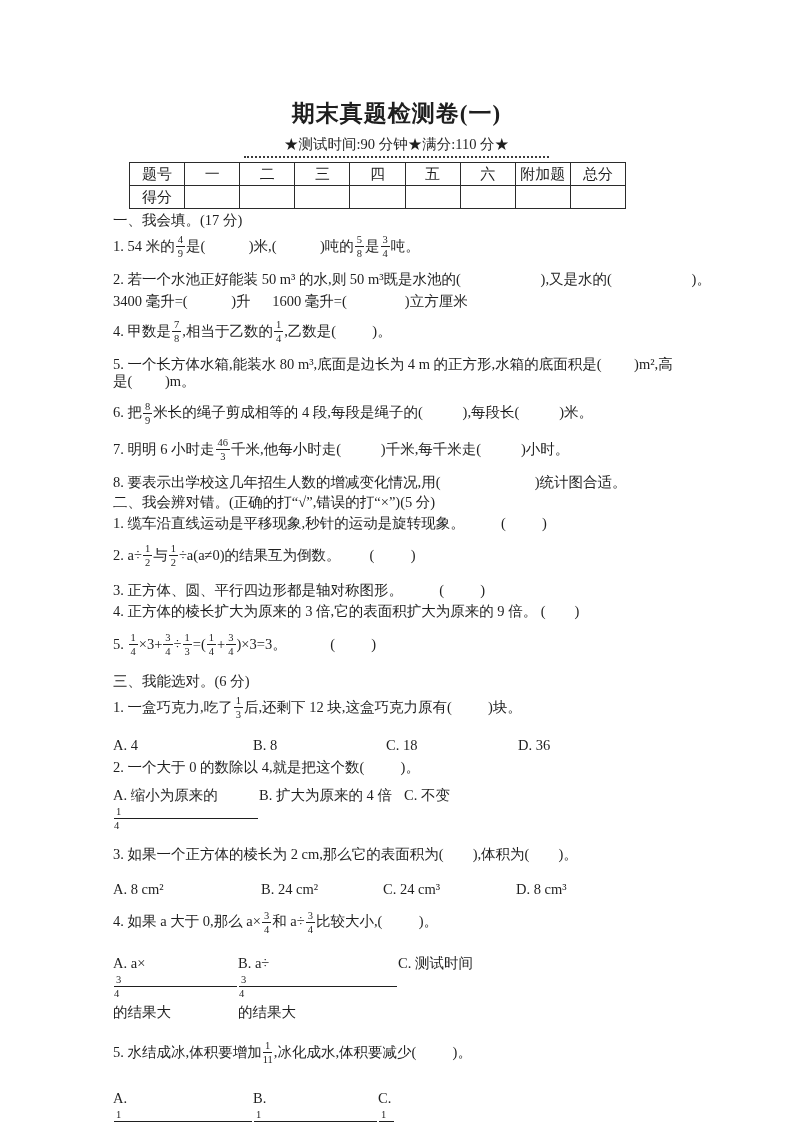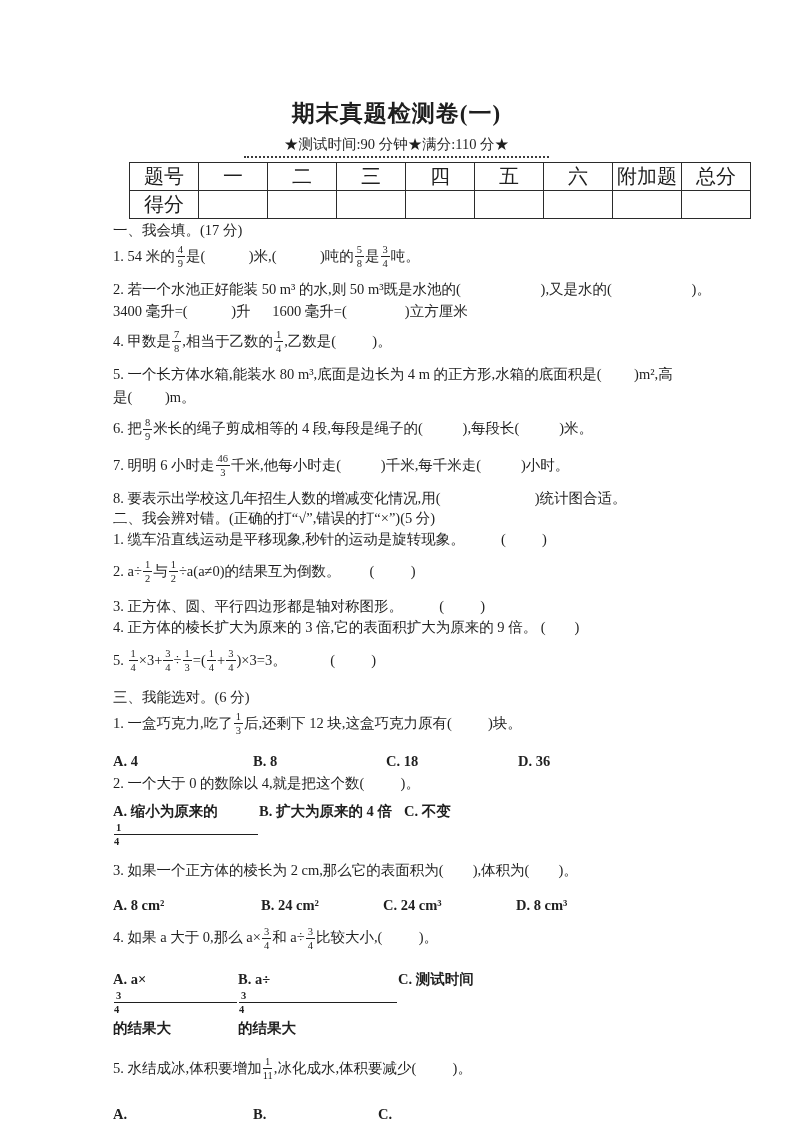--- a/index.html
+++ b/index.html
@@ -24,22 +24,22 @@
     display:inline-block;
     font-size:14.5px;
     line-height:17px;
     padding:0 40px 3px 40px;
     border-bottom:2px dotted #3a3a3a;
   }
   table.score-table{
     margin:4px 0 0 129px;
     border-collapse:collapse;
     table-layout:fixed;
-    width:622px;
-    font-size:20px;
+    width:497px;
+    font-size:15px;
   }
   table.score-table td{
     border:1px solid #2b2b2b;
     height:22px;
     text-align:center;
     padding:0;
     overflow:hidden;
   }
   .content{
     margin-left:113px;
@@ -49,21 +49,21 @@
     white-space:pre;
     line-height:17px;
   }
   .line.f{line-height:24px;}
   .opts{
     display:flex;
     white-space:pre;
     line-height:17px;
   }
   .opts.f{line-height:24px;}
-  .opts span{display:block;font-weight:bold;}
+  .opts span{display:block;}
   .frac{
     display:inline-flex;
     flex-direction:column;
     align-items:center;
     font-size:10.5px;
     line-height:1.05;
     vertical-align:middle;
     margin:0 1px;
     transform:translateY(-1px);
   }
@@ -109,21 +109,21 @@
   </table>
 
   <div class="content">
 
     <div class="line" style="margin-top:3px">一、我会填。(17 分)</div>
     <div class="line f" style="margin-top:5px">1. 54 米的<span class="frac"><span class="fn">4</span><span class="fd">9</span></span>是(            )米,(            )吨的<span class="frac"><span class="fn">5</span><span class="fd">8</span></span>是<span class="frac"><span class="fn">3</span><span class="fd">4</span></span>吨。</div>
     <div class="line" style="margin-top:11px">2. 若一个水池正好能装 50 m³ 的水,则 50 m³既是水池的(                      ),又是水的(                      )。</div>
     <div class="line" style="margin-top:5px">3400 毫升=(            )升      1600 毫升=(                )立方厘米</div>
     <div class="line f" style="margin-top:9px">4. 甲数是<span class="frac"><span class="fn">7</span><span class="fd">8</span></span>,相当于乙数的<span class="frac"><span class="fn">1</span><span class="fd">4</span></span>,乙数是(          )。</div>
     <div class="line" style="margin-top:11px">5. 一个长方体水箱,能装水 80 m³,底面是边长为 4 m 的正方形,水箱的底面积是(         )m²,高</div>
-    <div class="line" style="margin-top:6px">是(         )m。</div>
+    <div class="line" style="">是(         )m。</div>
     <div class="line f" style="margin-top:10px">6. 把<span class="frac"><span class="fn">8</span><span class="fd">9</span></span>米长的绳子剪成相等的 4 段,每段是绳子的(           ),每段长(           )米。</div>
     <div class="line f" style="margin-top:10px">7. 明明 6 小时走<span class="frac"><span class="fn">46</span><span class="fd">3</span></span>千米,他每小时走(           )千米,每千米走(           )小时。</div>
     <div class="line" style="margin-top:11px">8. 要表示出学校这几年招生人数的增减变化情况,用(                          )统计图合适。</div>
 
     <div class="line" style="margin-top:3px">二、我会辨对错。(正确的打“√”,错误的打“×”)(5 分)</div>
     <div class="line" style="margin-top:4px">1. 缆车沿直线运动是平移现象,秒针的运动是旋转现象。          (          )</div>
     <div class="line f" style="margin-top:11px">2. a÷<span class="frac"><span class="fn">1</span><span class="fd">2</span></span>与<span class="frac"><span class="fn">1</span><span class="fd">2</span></span>÷a(a≠0)的结果互为倒数。        (          )</div>
     <div class="line" style="margin-top:13px">3. 正方体、圆、平行四边形都是轴对称图形。          (          )</div>
     <div class="line" style="margin-top:4px">4. 正方体的棱长扩大为原来的 3 倍,它的表面积扩大为原来的 9 倍。 (        )</div>
     <div class="line f" style="margin-top:12px">5. <span class="frac"><span class="fn">1</span><span class="fd">4</span></span>×3+<span class="frac"><span class="fn">3</span><span class="fd">4</span></span>÷<span class="frac"><span class="fn">1</span><span class="fd">3</span></span>=(<span class="frac"><span class="fn">1</span><span class="fd">4</span></span>+<span class="frac"><span class="fn">3</span><span class="fd">4</span></span>)×3=3。            (          )</div>

